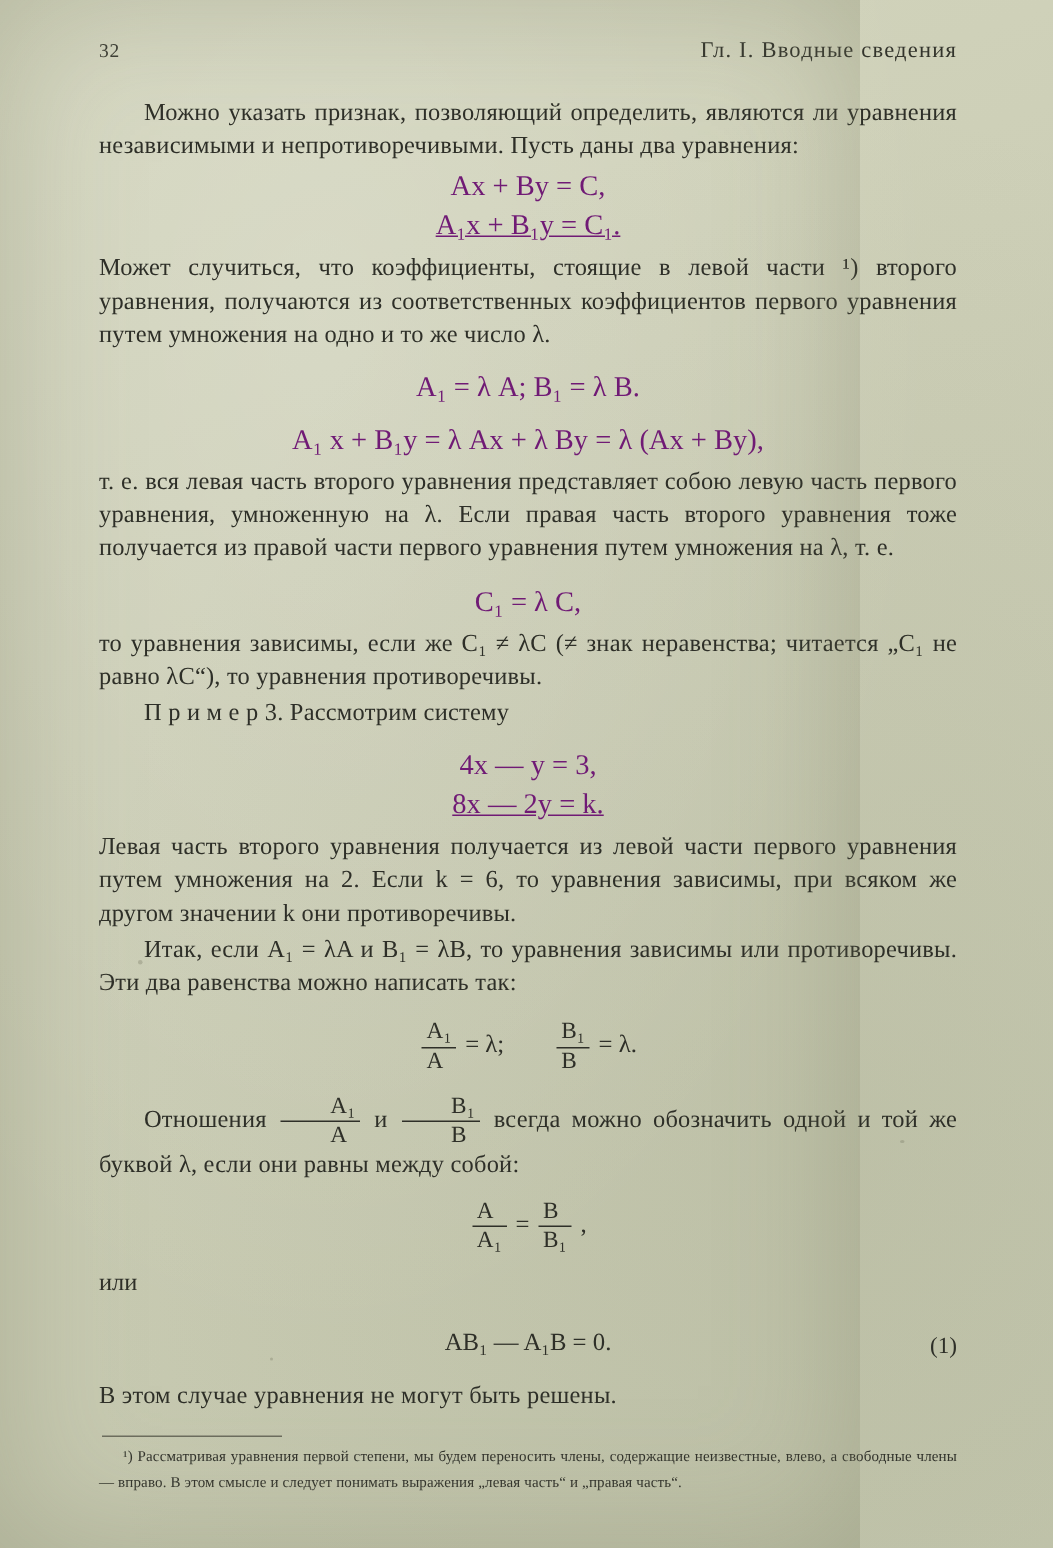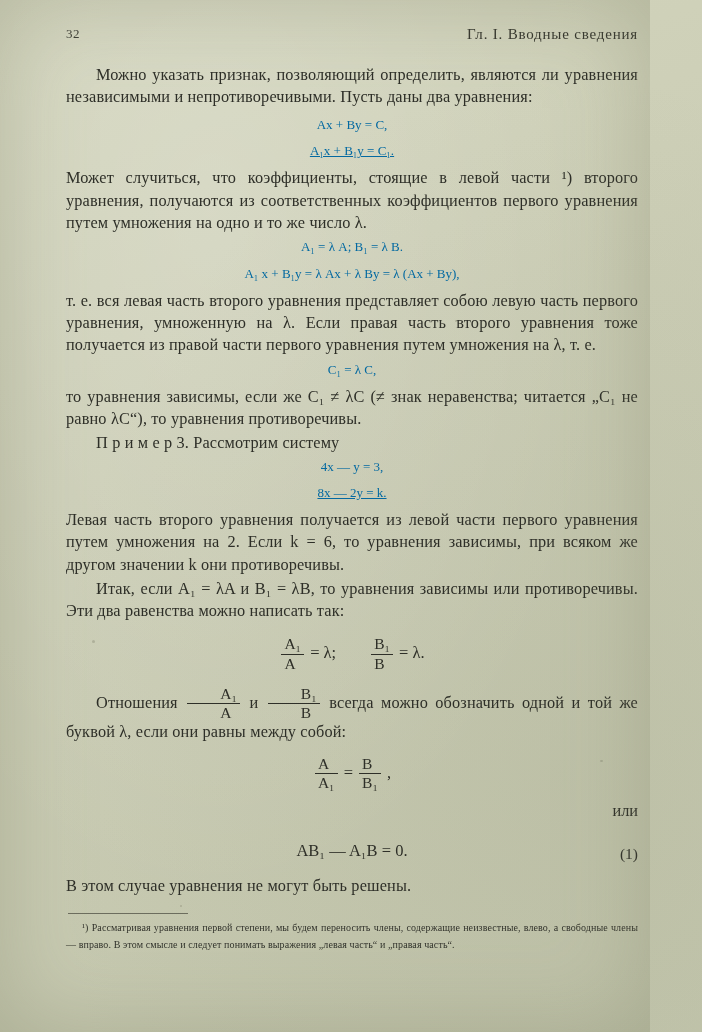--- a/index.html
+++ b/index.html
@@ -8,21 +8,21 @@
   }
   body {
     width: 702px;
     height: 1032px;
     background: #c9cbb4;
     font-family: "Liberation Serif", serif;
     overflow: hidden;
   }
   .page {
     position: relative;
-    width: 650px;
+    width: 573px;
     height: 1032px;
     background: #cdcfb8;
     box-sizing: border-box;
   }
   .paper {
     position: absolute;
     left: 0; top: 0;
     width: 702px;
     height: 1032px;
     background:
@@ -67,23 +67,23 @@
     text-align: justify;
     text-justify: inter-word;
     letter-spacing: 0.15px;
   }
   p.indent {
     text-indent: 30px;
   }
   .eq {
     margin: 6px 0 6px 0;
     text-align: center;
-    font-size: 13px;
+    font-size: 19px;
     line-height: 21px;
-    color: #0369a1;
+    color: #701a75;
     font-family: "Liberation Serif", serif;
   }
   .eq-line2 {
     margin-top: -1px;
     text-decoration: underline;
   }
   .frac {
     display: inline-block;
     vertical-align: middle;
     text-align: left;
@@ -110,21 +110,21 @@
     margin: 10px 0 8px 0;
     font-size: 16.5px;
     color: #2e2f28;
   }
   .eqnum {
     position: absolute;
     right: 0;
     top: 4px;
     font-size: 15.5px;
   }
-  .gap-top { margin-top: 2px; text-align: center; }
+  .gap-top { margin-top: 14px; text-align: center; }
   .or-line {
     margin: 4px 0 -6px 0;
     font-size: 16.3px;
     color: #2e2f28;
   }
   .footnote-wrap {
     margin-top: 16px;
     position: relative;
   }
   .footnote-rule {
@@ -230,21 +230,21 @@
         <span class="den">A₁</span>
       </span>
       <span>=</span>
       <span class="frac">
         <span class="num">B</span>
         <span class="den">B₁</span>
       </span>
       <span>,</span>
     </div>
 
-    <div class="or-line" style="margin-top:10px;text-align:right;">или</div>
+    <div class="or-line" style="margin-top:10px;">или</div>
 
     <div class="eqrow" style="margin-top:26px;">
       <span>AB₁ — A₁B = 0.</span>
       <span class="eqnum">(1)</span>
     </div>
 
     <p class="body-text" style="margin-top:14px;font-family:Liberation Serif, serif;">В этом случае уравнения не могут быть решены.</p>
 
     <div class="footnote-wrap">
       <div class="footnote-rule"></div>

